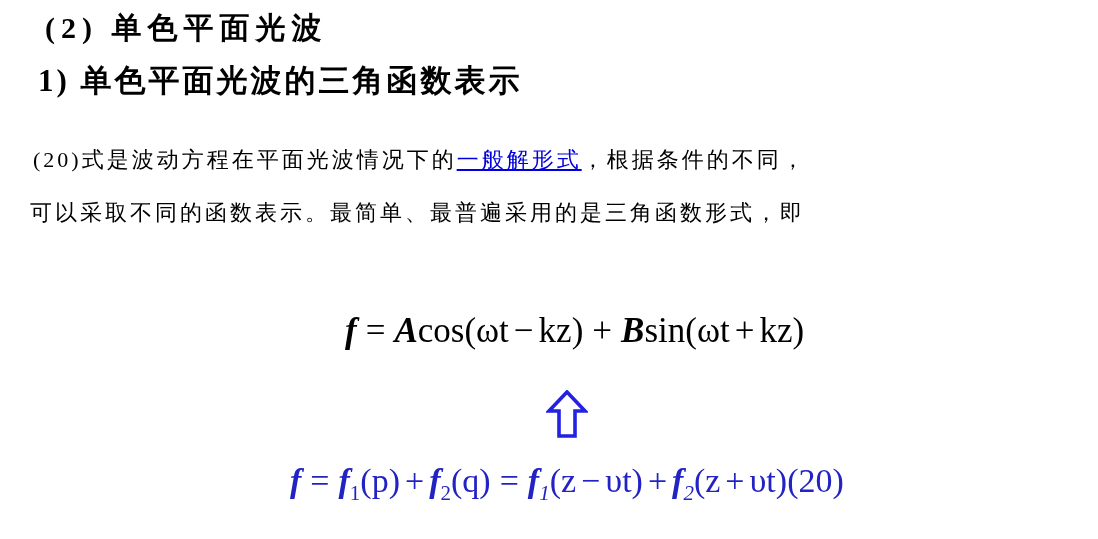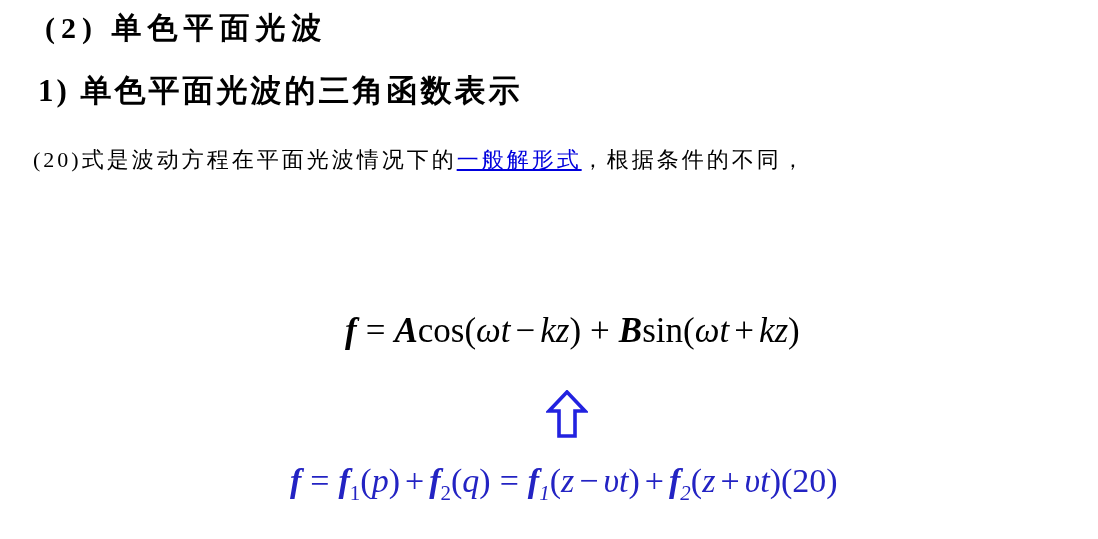--- a/index.html
+++ b/index.html
@@ -11,41 +11,41 @@
     color: #000000;
     font-family: "Liberation Serif", "DejaVu Serif", serif;
     overflow: hidden;
   }
   .h1 {
     position: absolute; left: 45px; top: 8px;
     font-size: 30px; font-weight: bold; letter-spacing: 6px;
     white-space: nowrap;
   }
   .h2 {
-    position: absolute; left: 38px; top: 70px;
+    position: absolute; left: 38px; top: 60px;
     font-size: 31px; font-weight: bold; letter-spacing: 3px;
     white-space: nowrap;
   }
   .pline {
     position: absolute;
     font-size: 22px; letter-spacing: 3px;
     white-space: nowrap;
   }
   .pline1 { left: 33px; top: 145px; }
   .pline2 { left: 30px; top: 198px; }
   .link {
     color: var(--link-blue, #0000dd);
     text-decoration: underline;
     cursor: pointer;
   }
   .formula { position: absolute; white-space: nowrap; }
   .f-trig { left: 345px; top: 311px; font-size: 35px; }
   .f-gen  { left: 290px; top: 462px; font-size: 34px; color: var(--formula-blue, #2323c3); }
   .bi { font-weight: bold; font-style: italic; }
-  .it { font-style: italic; }
+  .it { }
   .op  { margin: 0 9px; }   
   .opn { margin: 0 5px; }   
   .sp  { }
   .f-gen sub, .f-trig sub { font-size: 21px; line-height: 0; }
   .subi { font-style: italic; }
   .eqnum { }
   .arrow {
     position: absolute; left: 546px; top: 390px;
     width: 42px; height: 48px;
   }
@@ -61,20 +61,21 @@
 <body>
 
 <div class="canvas">
 
   <div class="h1">(2) 单色平面光波</div>
 
   <div class="h2">1) 单色平面光波的三角函数表示</div>
 
   <div class="pline pline1"><span>(20)式是波动方程在平面光波情况下的</span><a class="link">一般解形式</a><span>，根据条件的不同，</span></div>
 
+  <div class="pline pline2">可以采取不同的函数表示。最简单、最普遍采用的是三角函数形式，即</div>
 
   <div class="formula f-trig"><span class="bi">f</span><span class="op">=</span><span class="bi">A</span><span class="sp">cos(</span><span class="it">ωt</span><span class="opn">−</span><span class="it">kz</span><span>)</span><span class="op">+</span><span class="bi">B</span><span class="sp">sin(</span><span class="it">ωt</span><span class="opn">+</span><span class="it">kz</span><span>)</span></div>
 
   <div class="arrow">
     <svg width="42" height="48" viewBox="0 0 42 48" aria-hidden="true">
       <polygon points="21,2 3,21 13,21 13,46 29,46 29,21 39,21"></polygon>
     </svg>
   </div>
 
   <div class="formula f-gen"><span class="bi">f</span><span class="op">=</span><span class="bi">f</span><sub>1</sub><span>(</span><span class="it">p</span><span>)</span><span class="opn">+</span><span class="bi">f</span><sub>2</sub><span>(</span><span class="it">q</span><span>)</span><span class="op">=</span><span class="bi">f</span><sub class="subi">1</sub><span>(</span><span class="it">z</span><span class="opn">−</span><span class="it">υt</span><span>)</span><span class="opn">+</span><span class="bi">f</span><sub class="subi">2</sub><span>(</span><span class="it">z</span><span class="opn">+</span><span class="it">υt</span><span>)</span><span class="eqnum">(20)</span></div>

